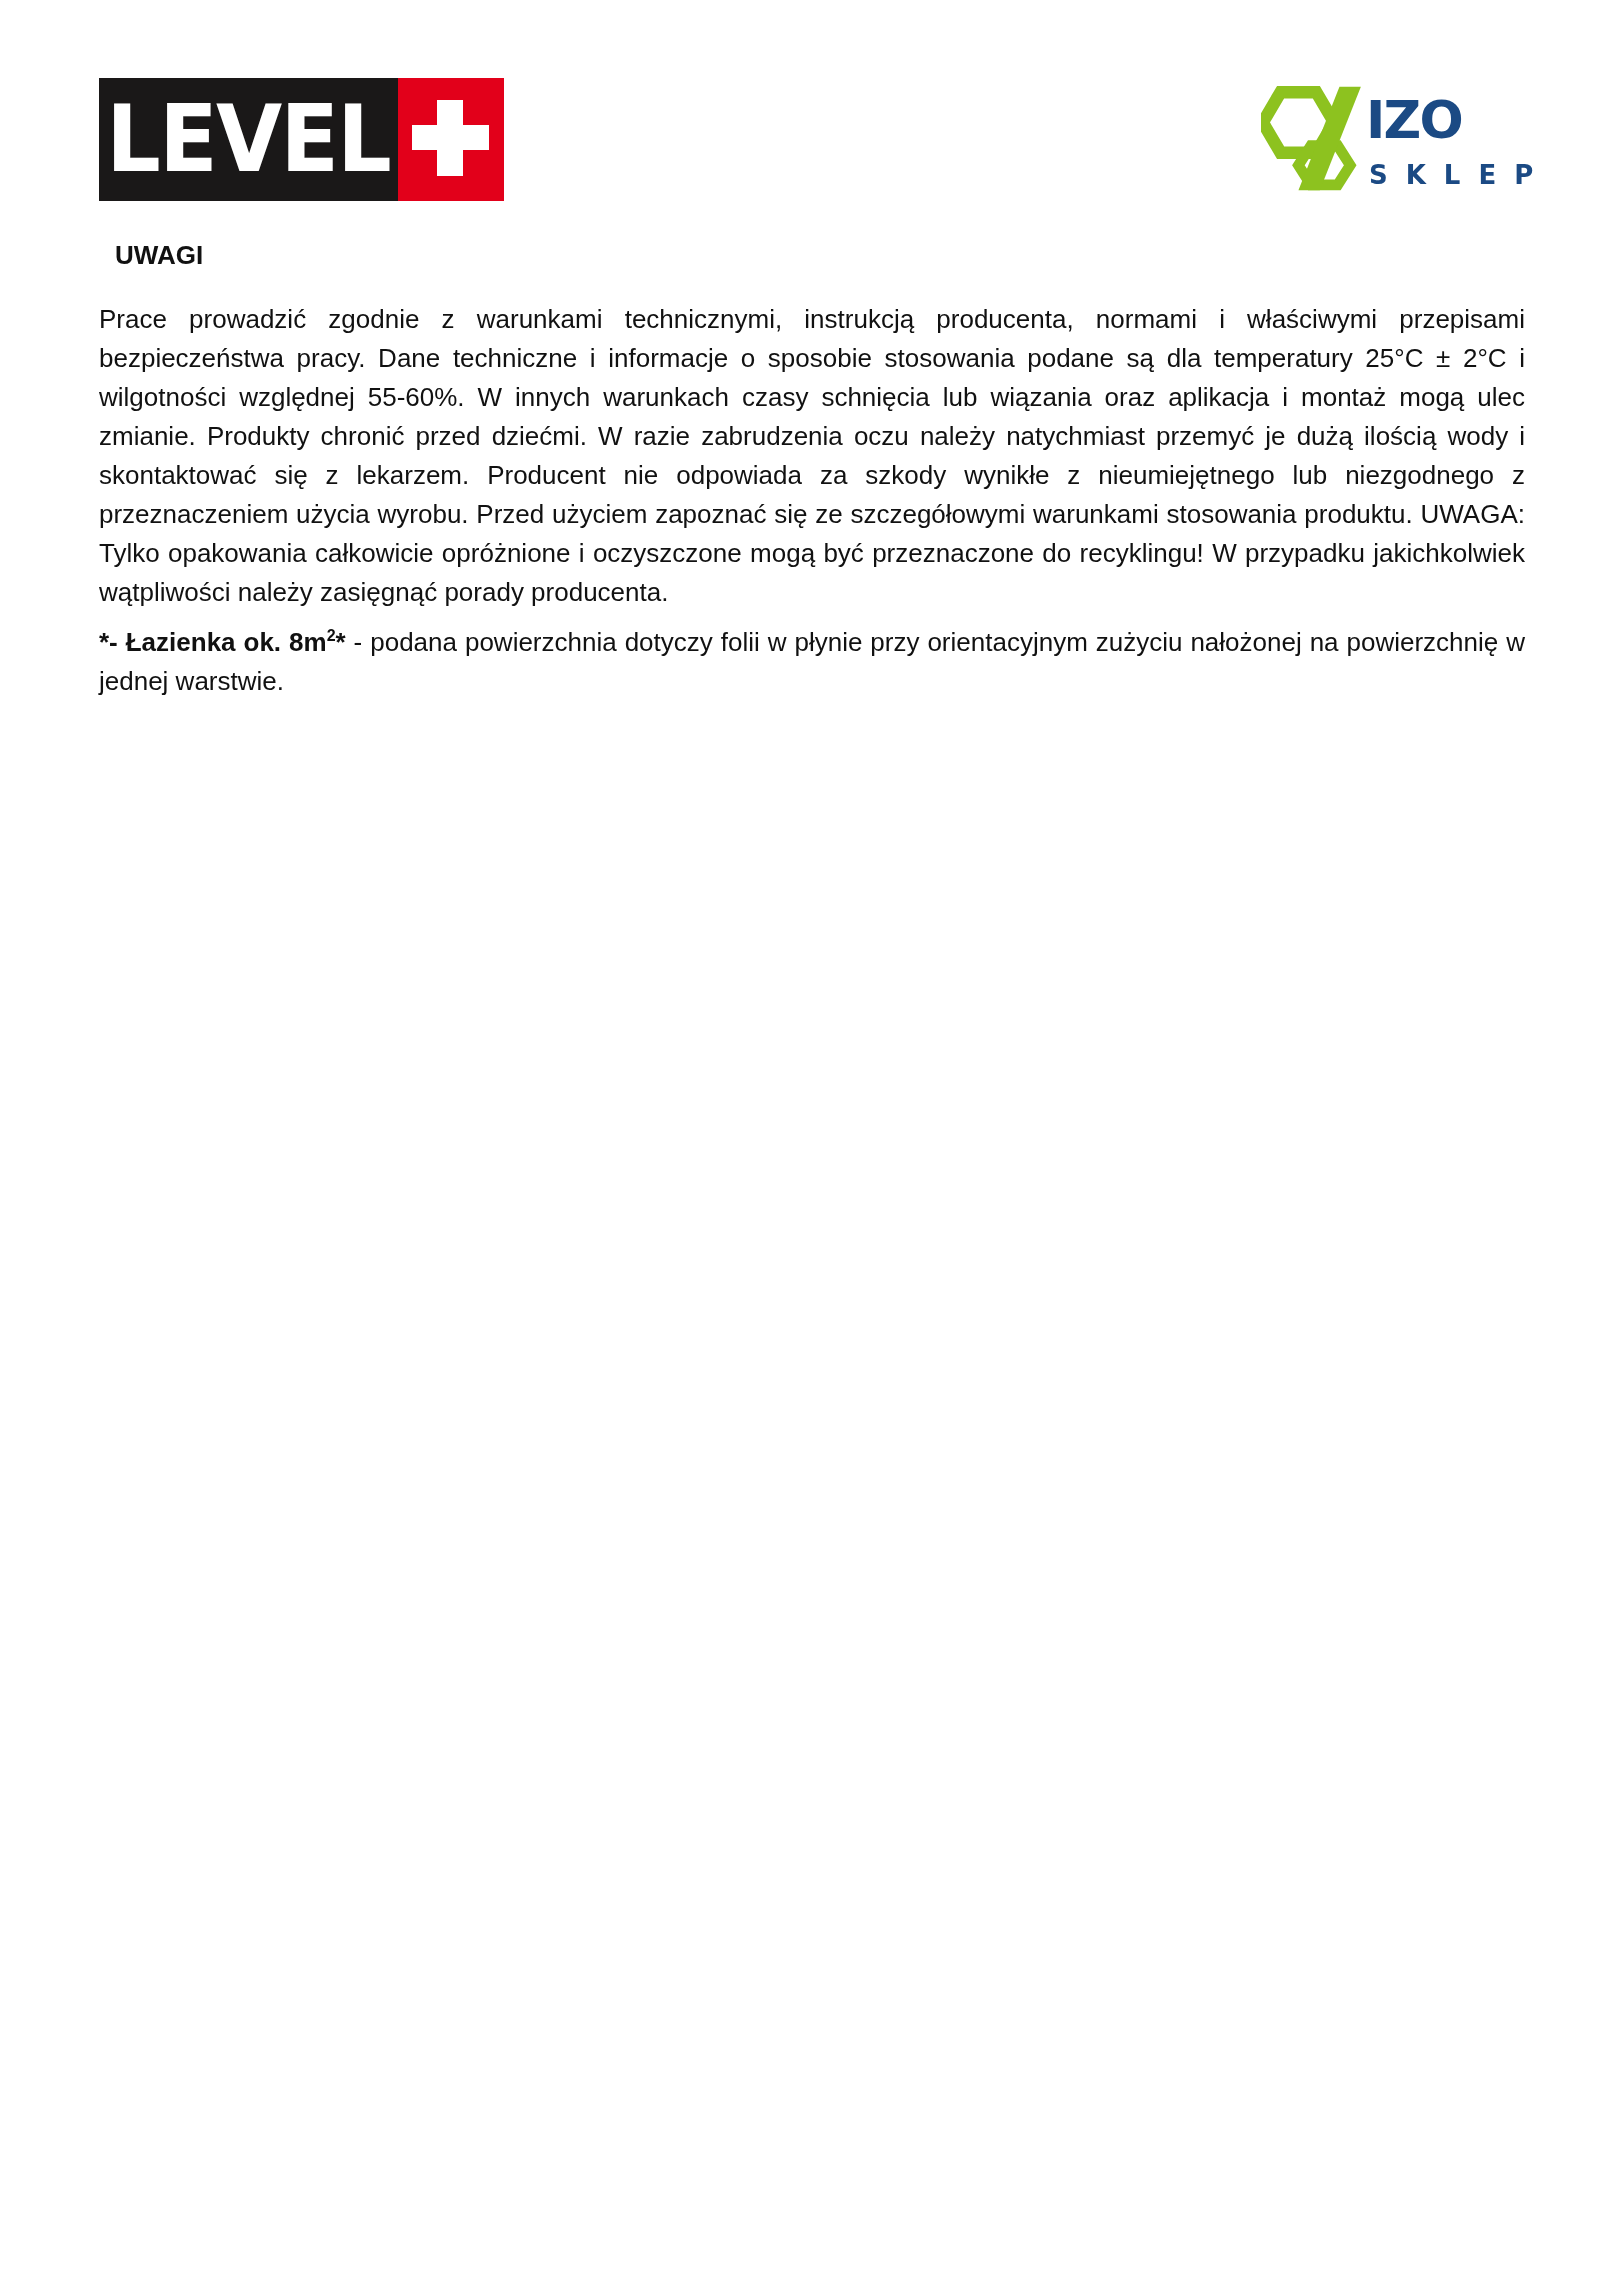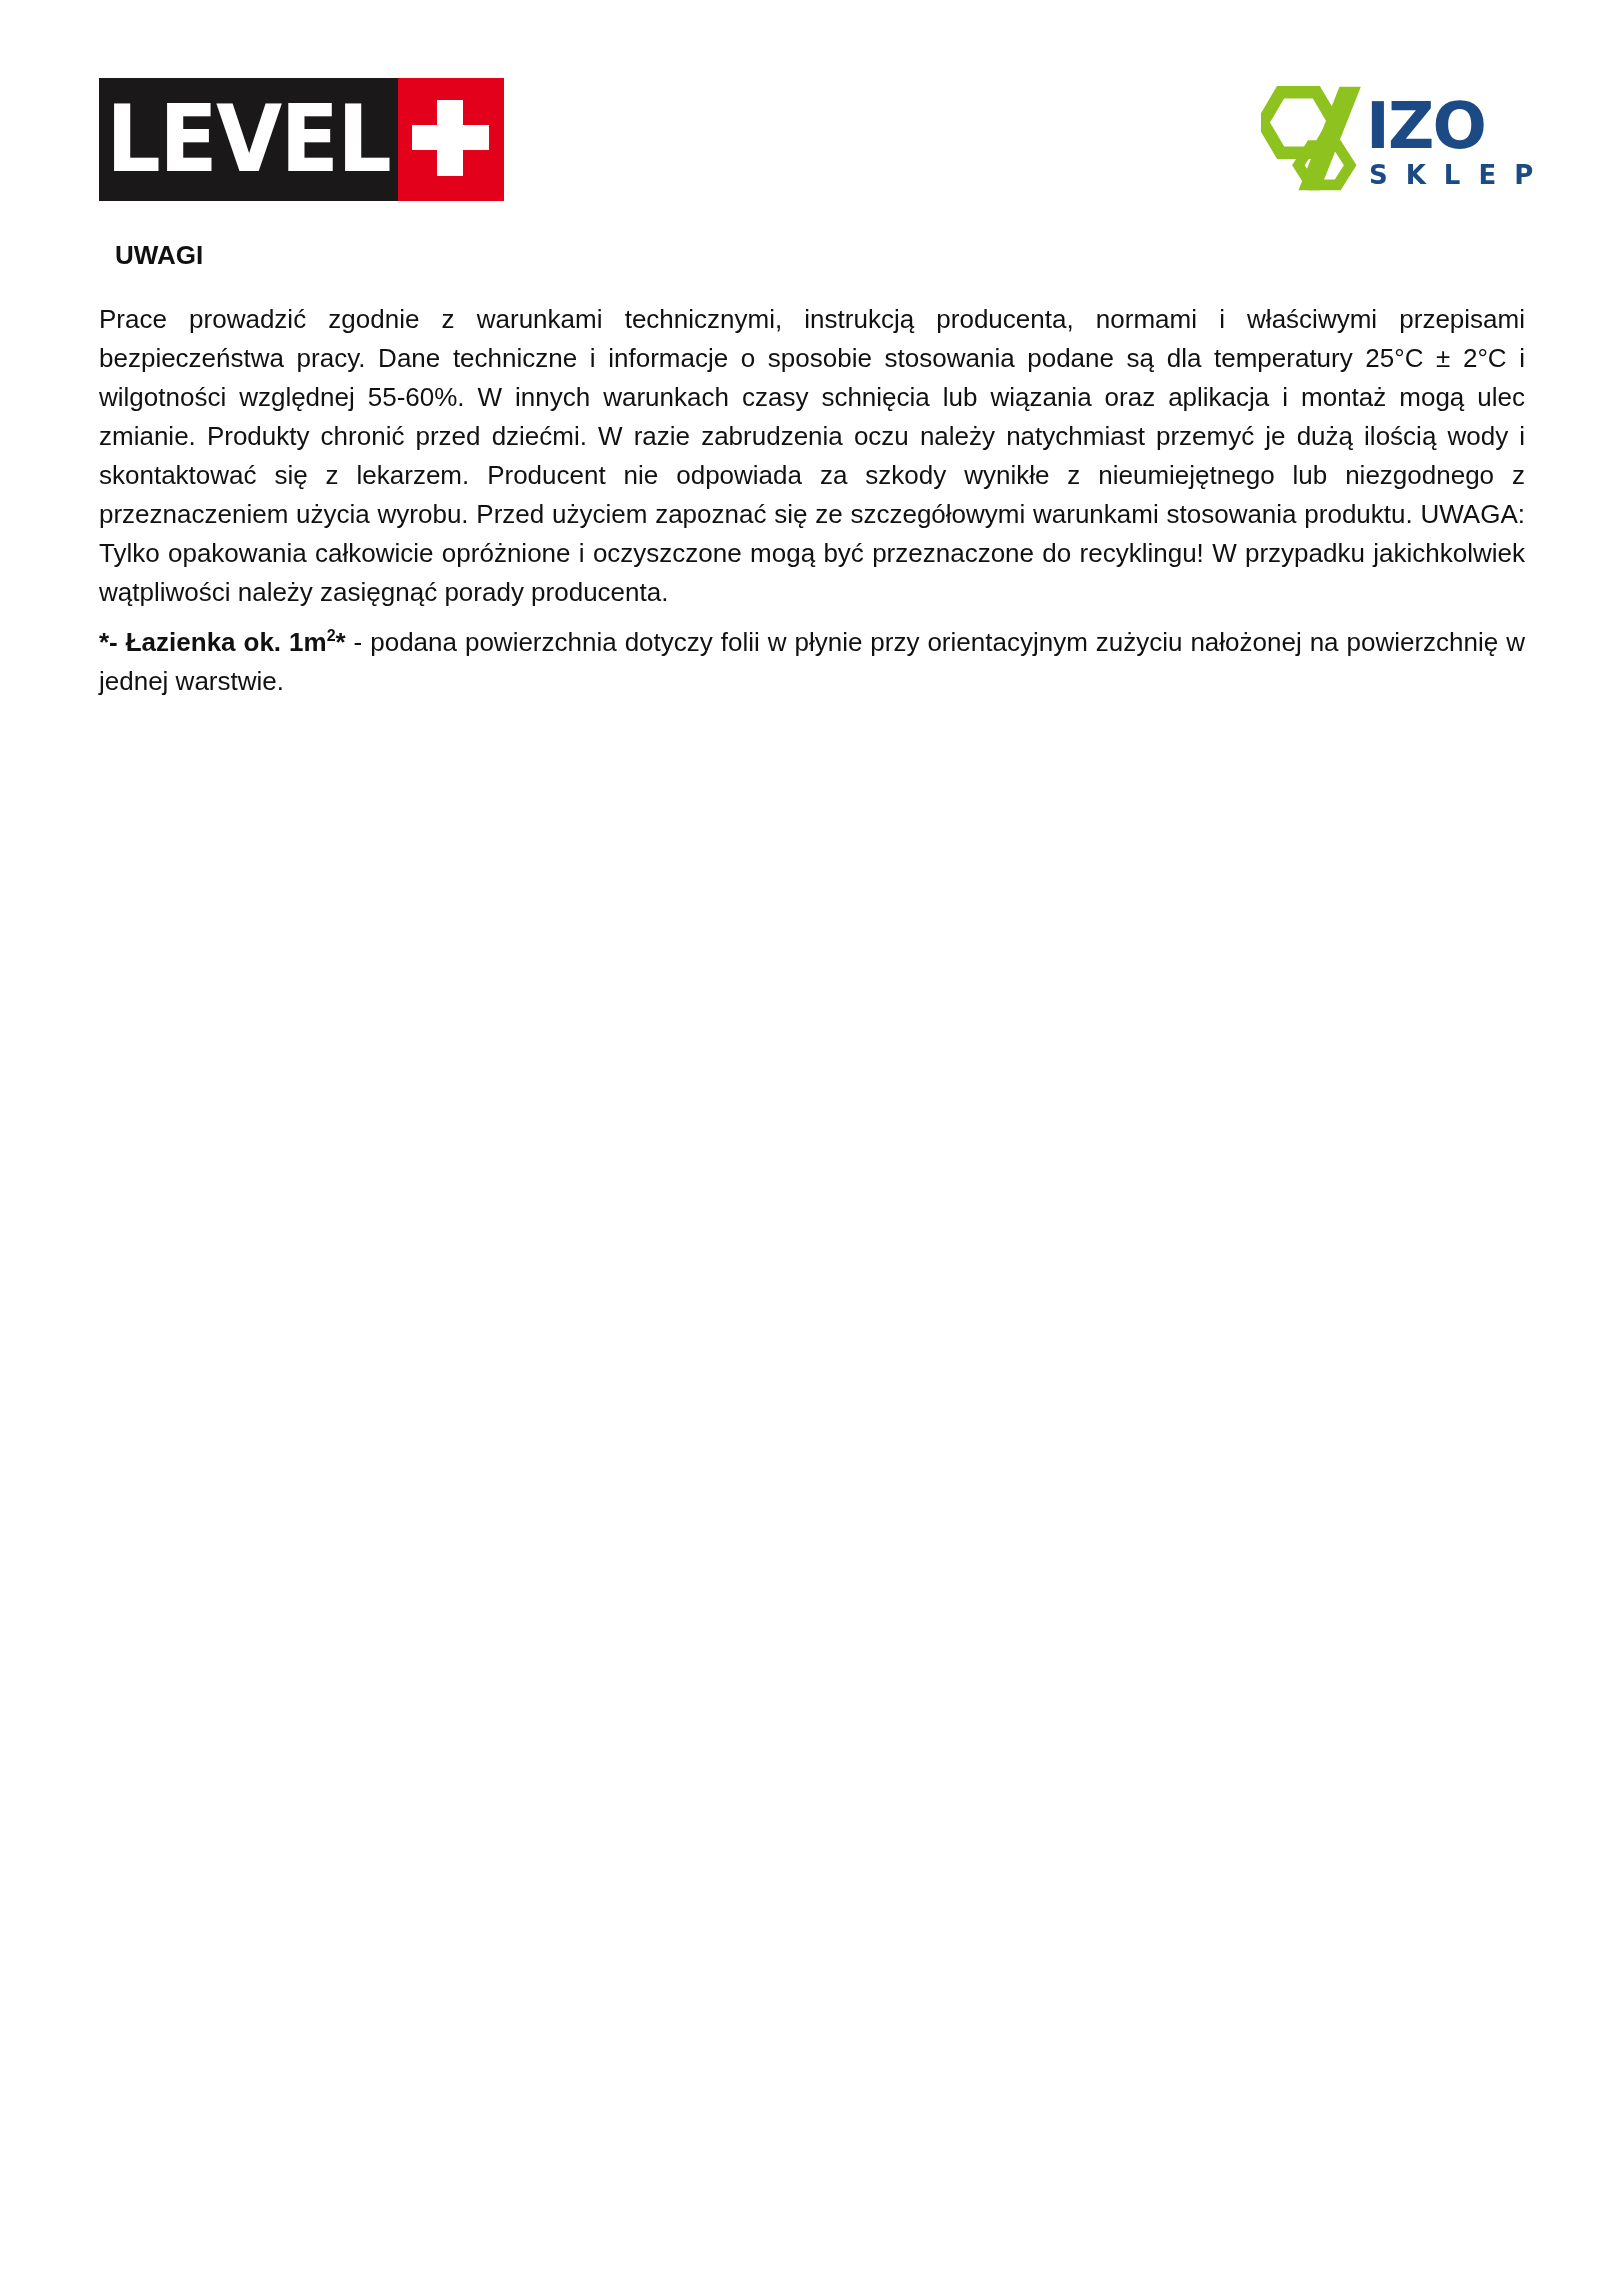--- a/index.html
+++ b/index.html
@@ -79,21 +79,21 @@
     .logo-izo svg.hex {
       position: absolute;
       left: 0; top: 0;
     }
     .logo-izo .izo-text {
       position: absolute;
       left: 105px;
       top: 9px;
       font-family: "DejaVu Sans", "Liberation Sans", sans-serif;
       font-weight: bold;
-      font-size: 64px;
+      font-size: 52px;
       color: #1b4a84;
       line-height: 1;
       letter-spacing: -1.8px;
     }
     .logo-izo .sklep-text {
       position: absolute;
       left: 108px;
       top: 77px;
       font-family: "DejaVu Sans", "Liberation Sans", sans-serif;
       font-size: 26px;
@@ -158,16 +158,16 @@
     </svg>
     <div class="izo-text">IZO</div>
     <div class="sklep-text">SKLEP</div>
   </div>
 
   <div class="content">
     <div class="heading">UWAGI</div>
 
     <p class="para">Prace prowadzić zgodnie z warunkami technicznymi, instrukcją producenta, normami i właściwymi przepisami bezpieczeństwa pracy. Dane techniczne i informacje o sposobie stosowania podane są dla temperatury 25°C ± 2°C i wilgotności względnej 55-60%. W innych warunkach czasy schnięcia lub wiązania oraz aplikacja i montaż mogą ulec zmianie. Produkty chronić przed dziećmi. W razie zabrudzenia oczu należy natychmiast przemyć je dużą ilością wody i skontaktować się z lekarzem. Producent nie odpowiada za szkody wynikłe z nieumiejętnego lub niezgodnego z przeznaczeniem użycia wyrobu. Przed użyciem zapoznać się ze szczegółowymi warunkami stosowania produktu. UWAGA: Tylko opakowania całkowicie opróżnione i oczyszczone mogą być przeznaczone do recyklingu! W przypadku jakichkolwiek wątpliwości należy zasięgnąć porady producenta.</p>
 
-    <p class="para"><b><span>*- Łazienka ok. 1m</span><sup>2</sup><span>*</span></b><span> - podana powierzchnia dotyczy folii w płynie przy orientacyjnym zużyciu nałożonej na powierzchnię w jednej warstwie.</span></p>
+    <p class="para"><b><span>*- Łazienka ok. 8m</span><sup>2</sup><span>*</span></b><span> - podana powierzchnia dotyczy folii w płynie przy orientacyjnym zużyciu nałożonej na powierzchnię w jednej warstwie.</span></p>
   </div>
 </div>
 
 
 </body></html>

